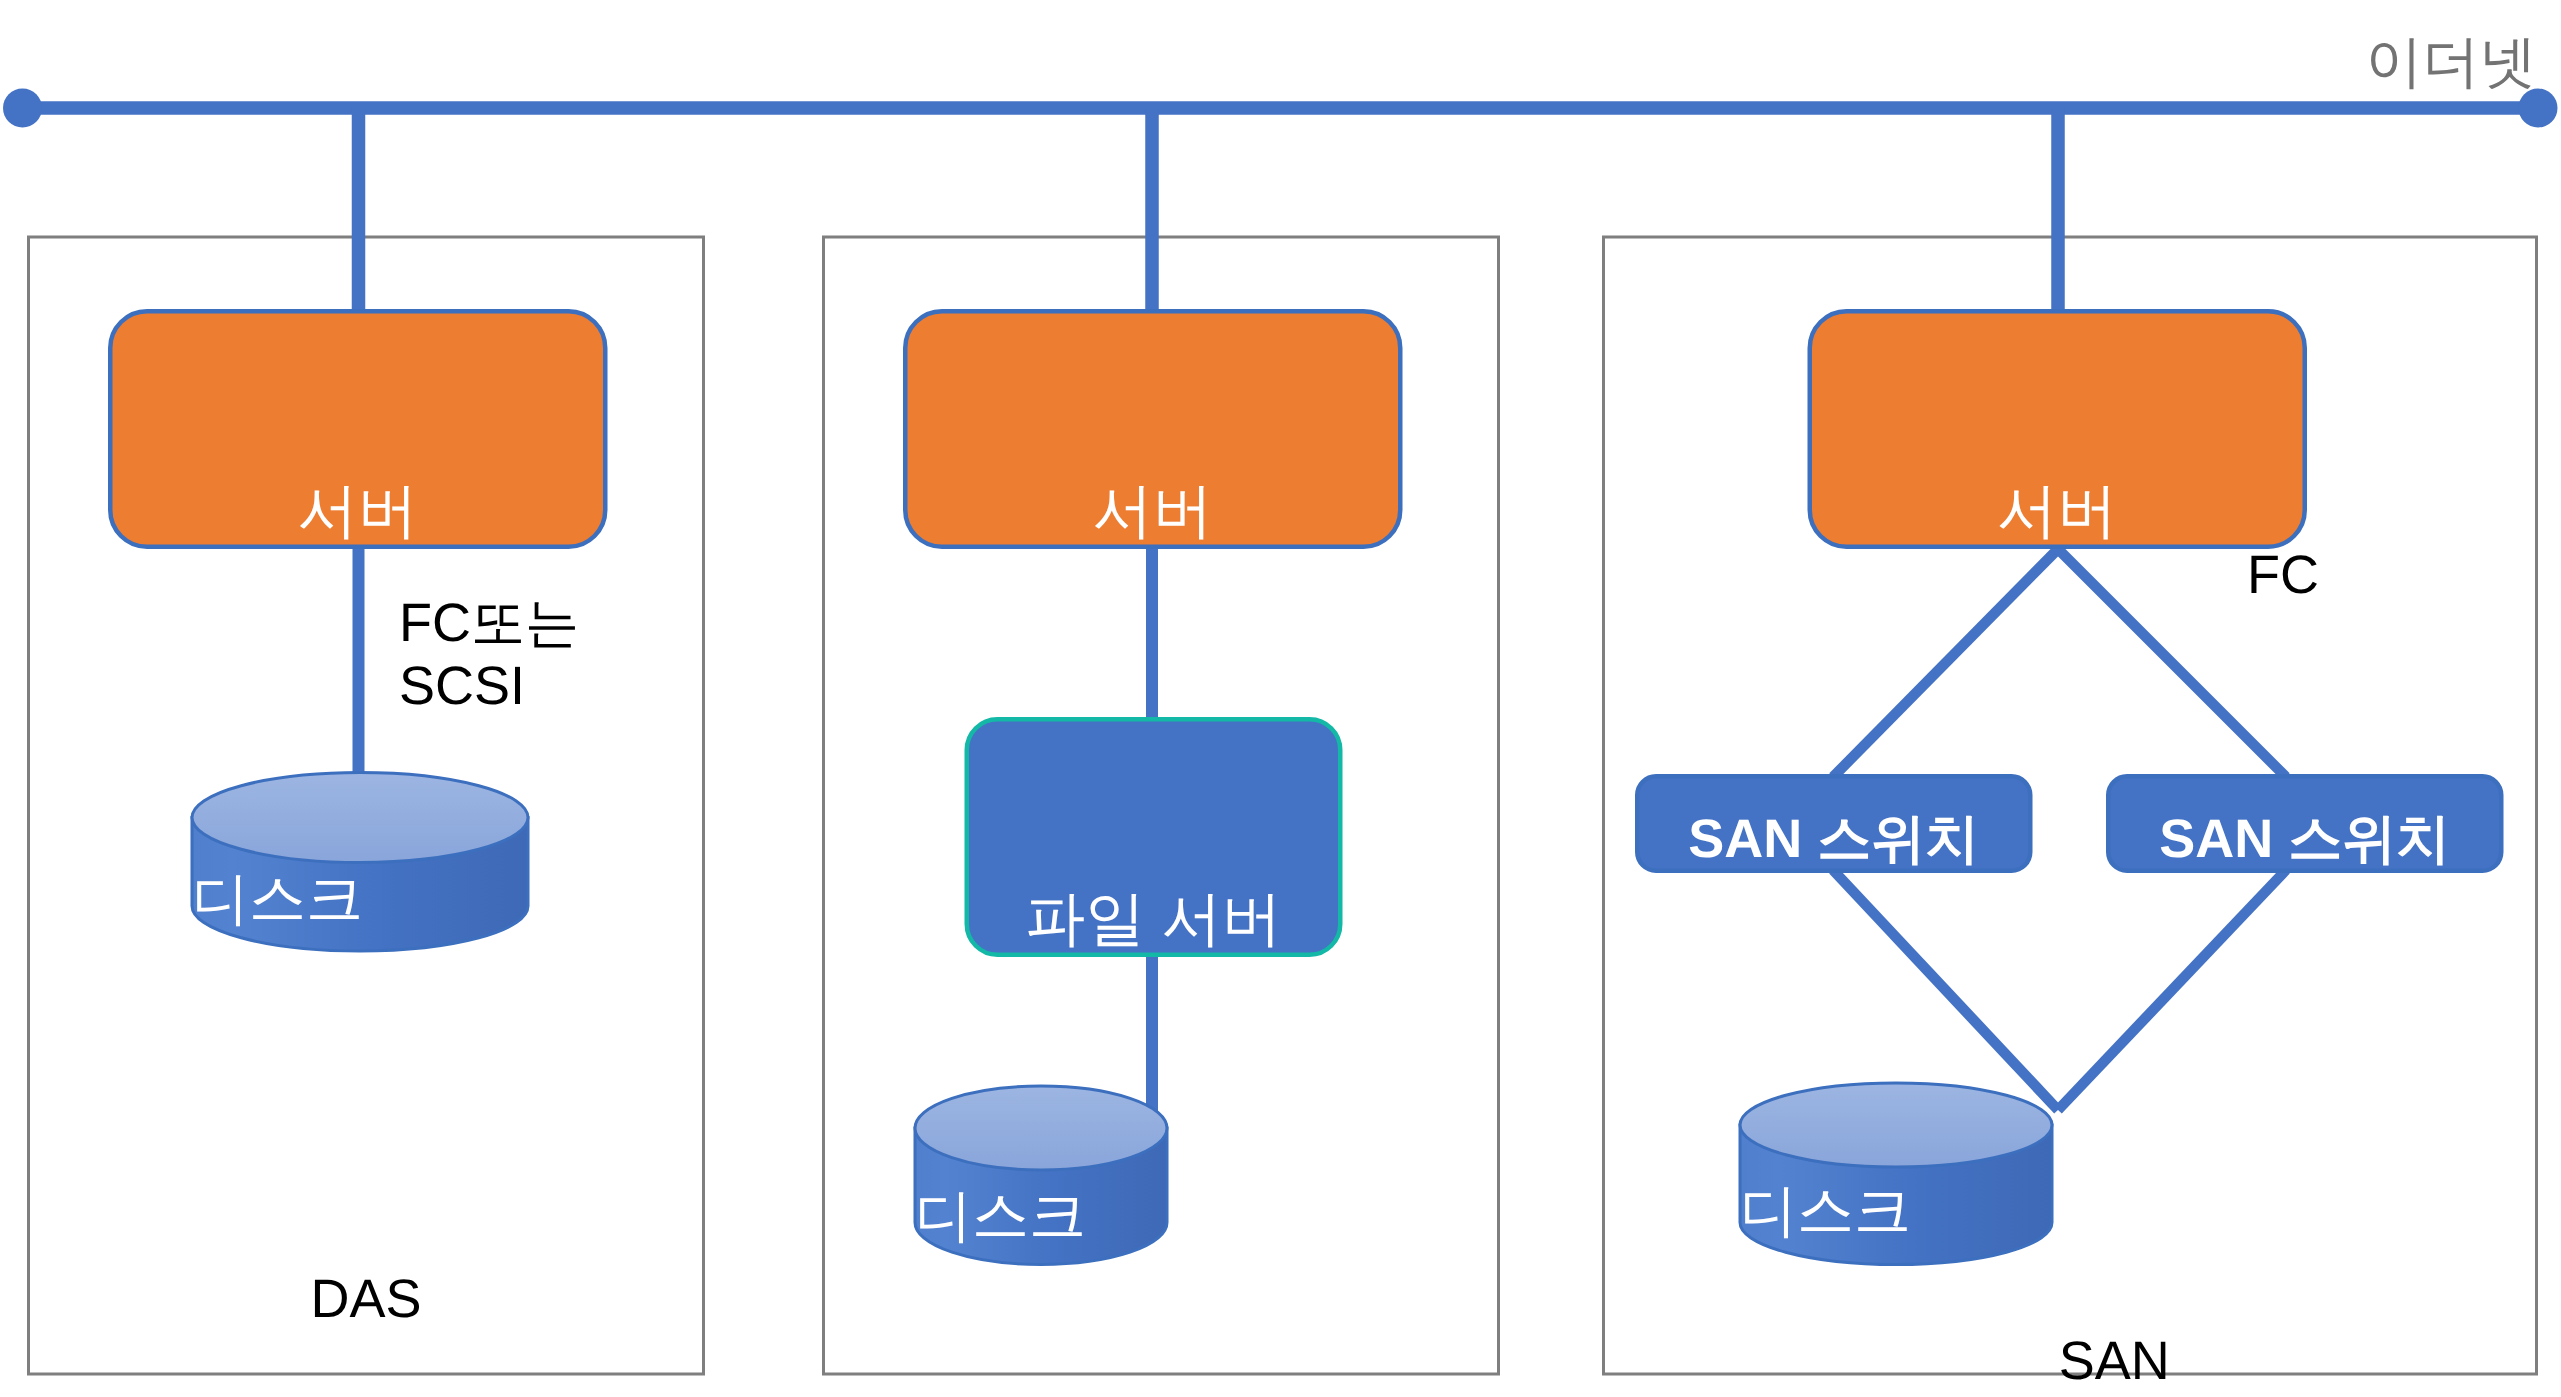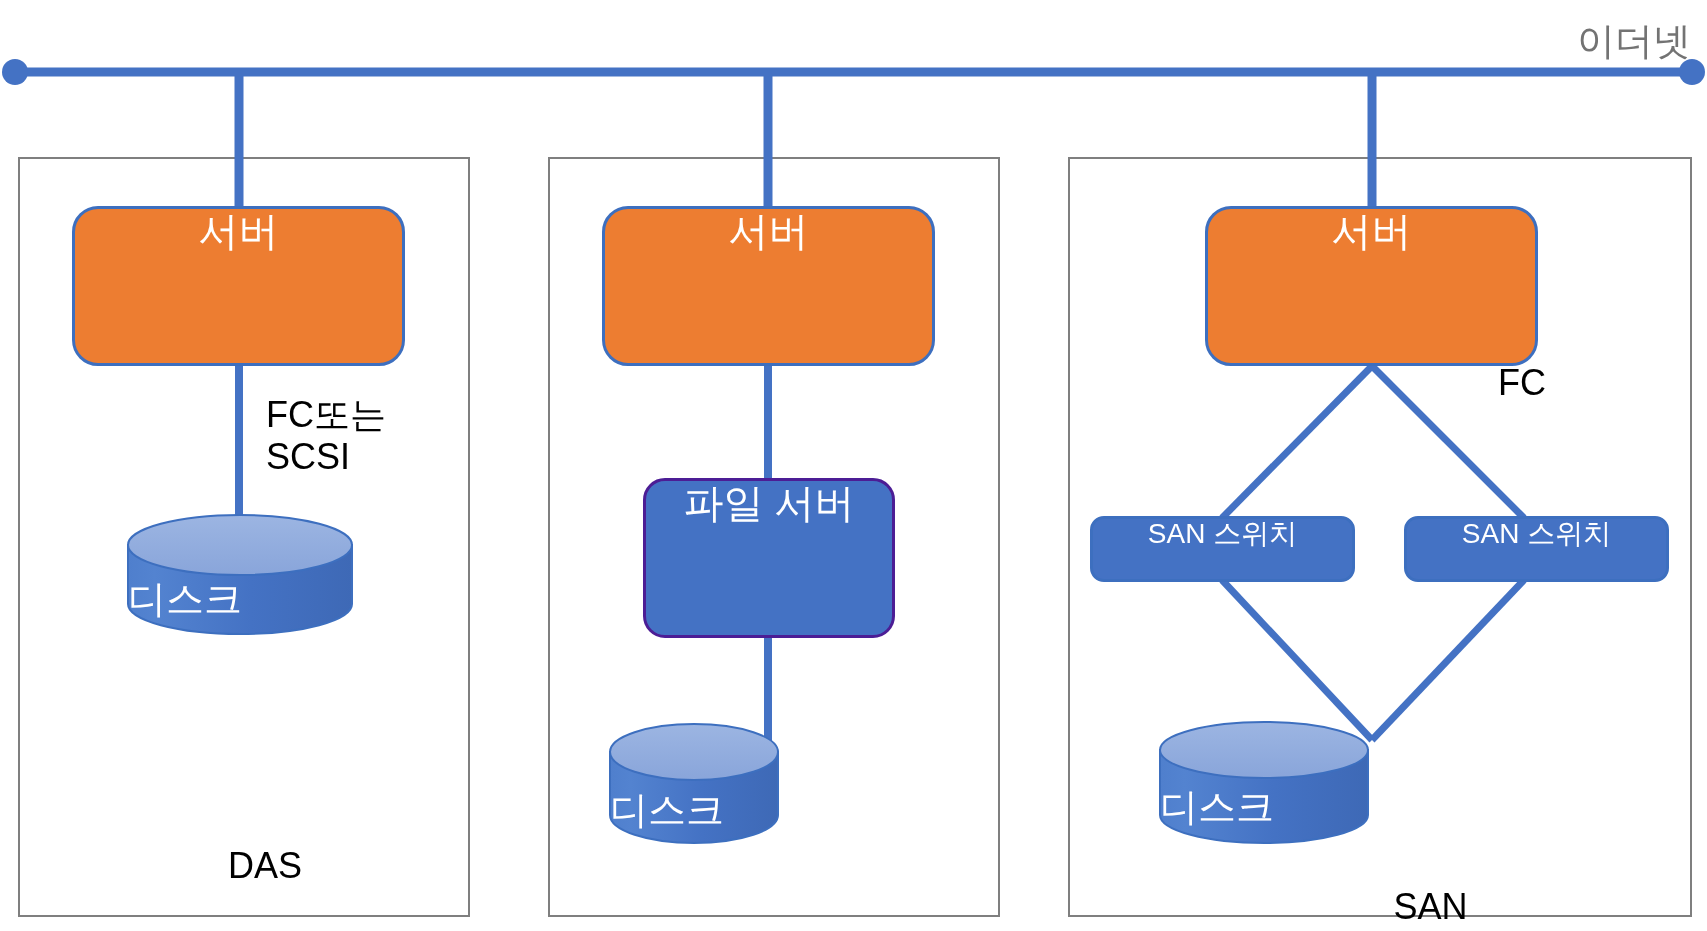--- a/index.html
+++ b/index.html
@@ -31,50 +31,50 @@
     background: transparent;
     box-sizing: border-box;
   }
   .panel-label {
     position: absolute;
     text-align: center;
     color: #000000;
     font-size: 36px;
     font-family: "Liberation Sans", sans-serif;
     white-space: nowrap;
-    padding-left: 21px;
   }
   .node {
     position: absolute;
     box-sizing: border-box;
     display: flex;
-    align-items: flex-start;
+    align-items: flex-end;
     justify-content: center;
     color: #ffffff;
     font-family: "Liberation Sans", sans-serif;
     text-align: center;
     line-height: 1.1;
   }
   .node.server {
     background: #ED7D31;
     border: 3px solid #3D6FBF;
     border-radius: 26px;
     font-size: 40px;
   }
   .node.bluebox {
     background: #4472C4;
-    border: 3px solid #4c1d95;
+    border: 3px solid #14b8a6;
     border-radius: 22px;
     font-size: 40px;
   }
   .node.switch {
     background: #4472C4;
     border: 3px solid #3D6FBF;
     border-radius: 14px;
-    font-size: 28px;
+    font-size: 36px;
+    font-weight: bold;
   }
   .cyl-label {
     position: absolute;
     color: #ffffff;
     font-size: 38px;
     text-align: left;
     font-family: "Liberation Sans", sans-serif;
     white-space: nowrap;
   }
   .edge-label {

